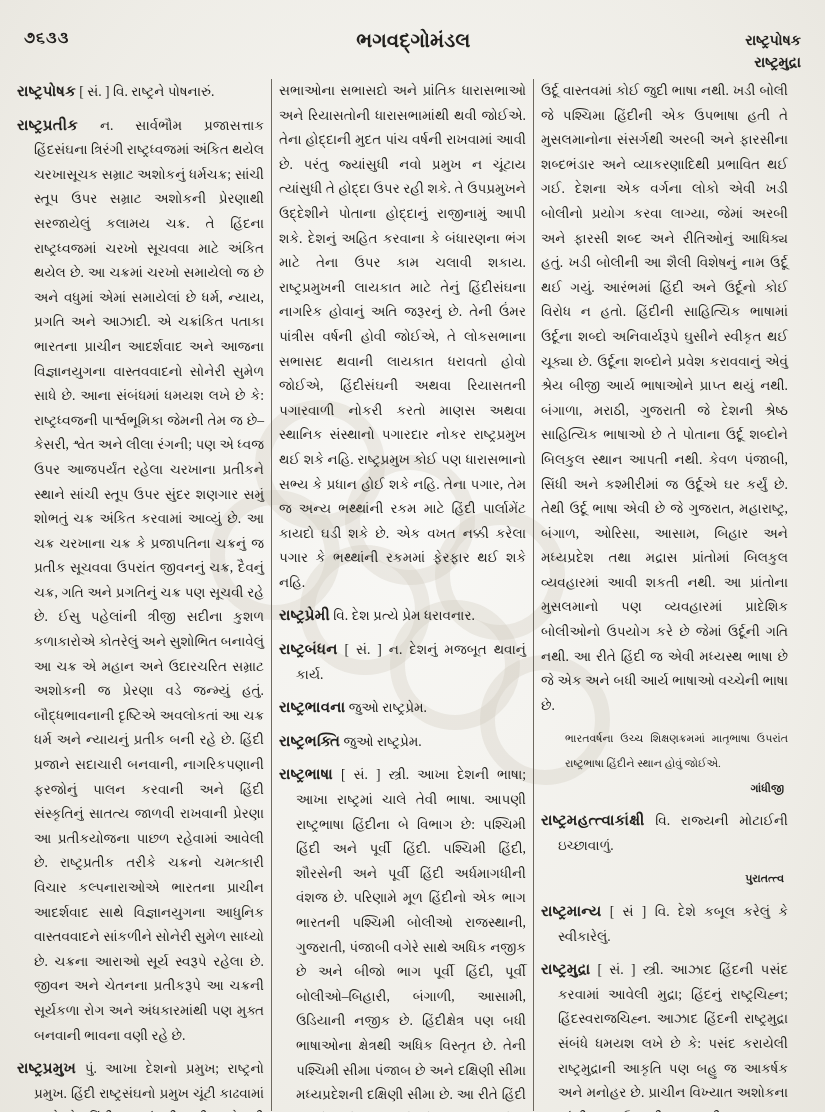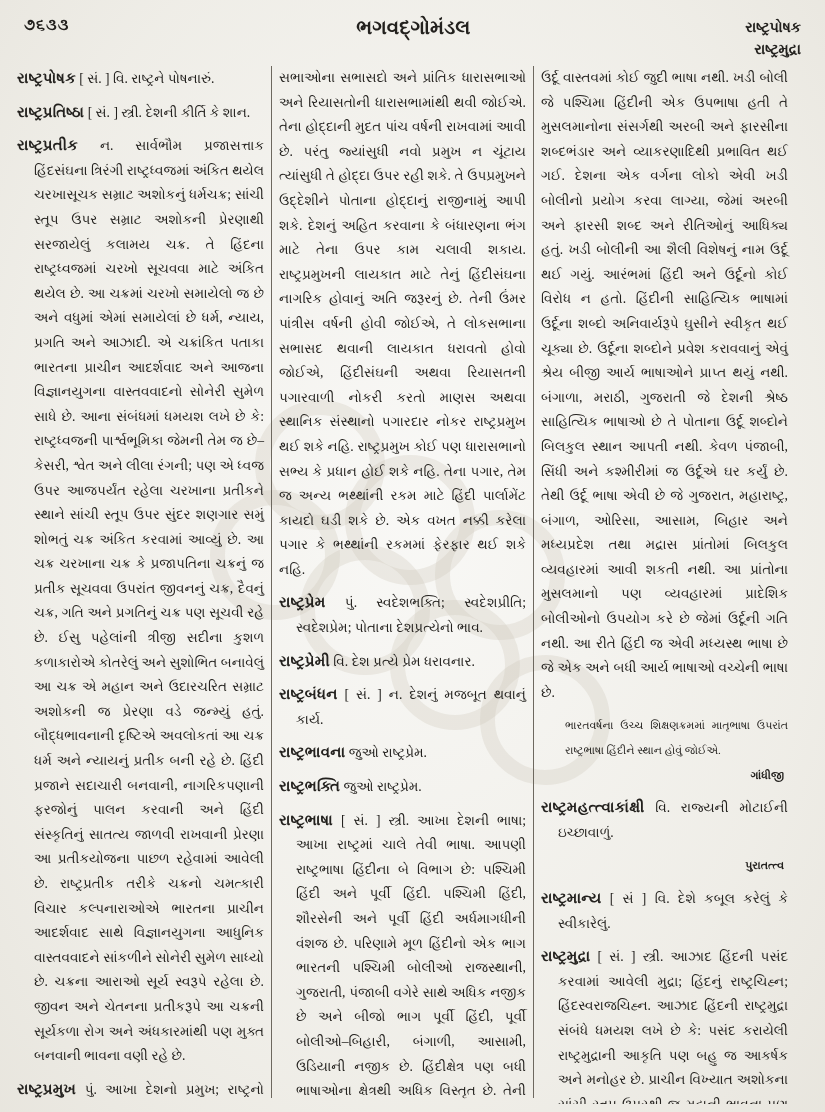--- a/index.html
+++ b/index.html
@@ -14,21 +14,21 @@
   .scan-tint {
     position: absolute; inset: 0;
     background: radial-gradient(ellipse at 50% 45%, rgba(255,255,255,0.55) 0%, rgba(233,230,222,0.35) 70%, rgba(222,218,208,0.5) 100%);
     pointer-events: none; z-index: 0;
   }
   .watermark { position: absolute; z-index: 0; pointer-events: none; }
   .ring {
     position: absolute; border-radius: 50%;
     border: 15px solid rgba(206,200,186,0.30);
   }
-  .page { position: relative; z-index: 1; padding: 12px 10px 0 10px; height: 100%; }
+  .page { position: relative; z-index: 1; padding: 25px 10px 0 10px; height: 100%; }
 
   .header {
     display: flex; justify-content: space-between; align-items: flex-start;
     padding: 4px 14px 2px 14px; height: 52px;
   }
   .page-number { font-size: 16px; font-weight: bold; letter-spacing: 1px; }
   .book-title { font-size: 20px; font-weight: bold; transform: translateX(6px); }
   .guide { text-align: right; font-size: 14.5px; font-weight: bold; line-height: 22px; }
 
   .cols { display: flex; height: 1040px; overflow: hidden; }
@@ -71,41 +71,33 @@
   </div>
 
   <div class="cols">
 
     <div class="col">
       <p class="entry">
         <span class="head">રાષ્ટ્રપોષક</span>
         <span>[ સં. ] વિ. રાષ્ટ્રને પોષનારું.</span>
       </p>
       <p class="entry">
-        <span class="head">રાષ્ટ્રપ્રતિષ્ઠા</span>
-        <span>[ સં. ] સ્ત્રી. દેશની કીર્તિ કે શાન.</span>
-      </p>
-      <p class="entry">
         <span class="head">રાષ્ટ્રપ્રતીક</span>
         <span>ન. સાર્વભૌમ પ્રજાસત્તાક હિંદસંઘના ત્રિરંગી રાષ્ટ્રધ્વજમાં અંકિત થયેલ ચરખાસૂચક સમ્રાટ અશોકનું ધર્મચક્ર; સાંચી સ્તૂપ ઉપર સમ્રાટ અશોકની પ્રેરણાથી સરજાયેલું કલામય ચક્ર. તે હિંદના રાષ્ટ્રધ્વજમાં ચરખો સૂચવવા માટે અંકિત થયેલ છે. આ ચક્રમાં ચરખો સમાયેલો જ છે અને વધુમાં એમાં સમાયેલાં છે ધર્મ, ન્યાય, પ્રગતિ અને આઝાદી. એ ચક્રાંકિત પતાકા ભારતના પ્રાચીન આદર્શવાદ અને આજના વિજ્ઞાનયુગના વાસ્તવવાદનો સોનેરી સુમેળ સાધે છે. આના સંબંધમાં ધમયશ લખે છે કે: રાષ્ટ્રધ્વજની પાર્શ્વભૂમિકા જેમની તેમ જ છે–કેસરી, શ્વેત અને લીલા રંગની; પણ એ ધ્વજ ઉપર આજપર્યંત રહેલા ચરખાના પ્રતીકને સ્થાને સાંચી સ્તૂપ ઉપર સુંદર શણગાર સમું શોભતું ચક્ર અંકિત કરવામાં આવ્યું છે. આ ચક્ર ચરખાના ચક્ર કે પ્રજાપતિના ચક્રનું જ પ્રતીક સૂચવવા ઉપરાંત જીવનનું ચક્ર, દૈવનું ચક્ર, ગતિ અને પ્રગતિનું ચક્ર પણ સૂચવી રહે છે. ઈસુ પહેલાંની ત્રીજી સદીના કુશળ કળાકારોએ કોતરેલું અને સુશોભિત બનાવેલું આ ચક્ર એ મહાન અને ઉદારચરિત સમ્રાટ અશોકની જ પ્રેરણા વડે જન્મ્યું હતું. બૌદ્ધભાવનાની દૃષ્ટિએ અવલોકતાં આ ચક્ર ધર્મ અને ન્યાયનું પ્રતીક બની રહે છે. હિંદી પ્રજાને સદાચારી બનવાની, નાગરિકપણાની ફરજોનું પાલન કરવાની અને હિંદી સંસ્કૃતિનું સાતત્ય જાળવી રાખવાની પ્રેરણા આ પ્રતીકયોજના પાછળ રહેવામાં આવેલી છે. રાષ્ટ્રપ્રતીક તરીકે ચક્રનો ચમત્કારી વિચાર કલ્પનારાઓએ ભારતના પ્રાચીન આદર્શવાદ સાથે વિજ્ઞાનયુગના આધુનિક વાસ્તવવાદને સાંકળીને સોનેરી સુમેળ સાધ્યો છે. ચક્રના આરાઓ સૂર્ય સ્વરૂપે રહેલા છે. જીવન અને ચેતનના પ્રતીકરૂપે આ ચક્રની સૂર્યકળા રોગ અને અંધકારમાંથી પણ મુક્ત બનવાની ભાવના વણી રહે છે.</span>
       </p>
       <p class="entry">
         <span class="head">રાષ્ટ્રપ્રમુખ</span>
         <span>પું. આખા દેશનો પ્રમુખ; રાષ્ટ્રનો પ્રમુખ. હિંદી રાષ્ટ્રસંઘનો પ્રમુખ ચૂંટી કાઢવામાં આવે છે. હિંદી રાષ્ટ્રસંઘની બધી કારોબારી સત્તા આ પ્રમુખના હાથમાં રહે છે. હિંદીસંઘના સંરક્ષણ માટે રાખવામાં આવેલાં સૈન્યોના સરસેનાપતિ તરીકે પણ તેને જ ગણે છે. તે બંધારણીય વડા તરીકે બધી ફરજો બજાવે છે. રાષ્ટ્રપ્રમુખની ચૂંટણી એક મતદાર મંડળ કરે છે. તેની રચના હિંદીસંઘની પાર્લામેંટના બંને</span>
       </p>
     </div>
 
     <div class="divider"></div>
 
     <div class="col">
       <p class="cont">સભાઓના સભાસદો અને પ્રાંતિક ધારાસભાઓ અને રિયાસતોની ધારાસભામાંથી થવી જોઈએ. તેના હોદ્દાની મુદત પાંચ વર્ષની રાખવામાં આવી છે. પરંતુ જ્યાંસુધી નવો પ્રમુખ ન ચૂંટાય ત્યાંસુધી તે હોદ્દા ઉપર રહી શકે. તે ઉપપ્રમુખને ઉદ્દેશીને પોતાના હોદ્દાનું રાજીનામું આપી શકે. દેશનું અહિત કરવાના કે બંધારણના ભંગ માટે તેના ઉપર કામ ચલાવી શકાય. રાષ્ટ્રપ્રમુખની લાયકાત માટે તેનું હિંદીસંઘના નાગરિક હોવાનું અતિ જરૂરનું છે. તેની ઉંમર પાંત્રીસ વર્ષની હોવી જોઈએ, તે લોકસભાના સભાસદ થવાની લાયકાત ધરાવતો હોવો જોઈએ, હિંદીસંઘની અથવા રિયાસતની પગારવાળી નોકરી કરતો માણસ અથવા સ્થાનિક સંસ્થાનો પગારદાર નોકર રાષ્ટ્રપ્રમુખ થઈ શકે નહિ. રાષ્ટ્રપ્રમુખ કોઈ પણ ધારાસભાનો સભ્ય કે પ્રધાન હોઈ શકે નહિ. તેના પગાર, તેમ જ અન્ય ભથ્થાંની રકમ માટે હિંદી પાર્લામેંટ કાયદો ઘડી શકે છે. એક વખત નક્કી કરેલા પગાર કે ભથ્થાંની રકમમાં ફેરફાર થઈ શકે નહિ.</p>
-      <p class="entry">
-        <span class="head">રાષ્ટ્રપ્રેમ</span>
-        <span>પું. સ્વદેશભક્તિ; સ્વદેશપ્રીતિ; સ્વદેશપ્રેમ; પોતાના દેશપ્રત્યેનો ભાવ.</span>
-      </p>
       <p class="entry">
         <span class="head">રાષ્ટ્રપ્રેમી</span>
         <span>વિ. દેશ પ્રત્યે પ્રેમ ધરાવનાર.</span>
       </p>
       <p class="entry">
         <span class="head">રાષ્ટ્રબંધન</span>
         <span>[ સં. ] ન. દેશનું મજબૂત થવાનું કાર્ય.</span>
       </p>
       <p class="entry">
         <span class="head">રાષ્ટ્રભાવના</span>

